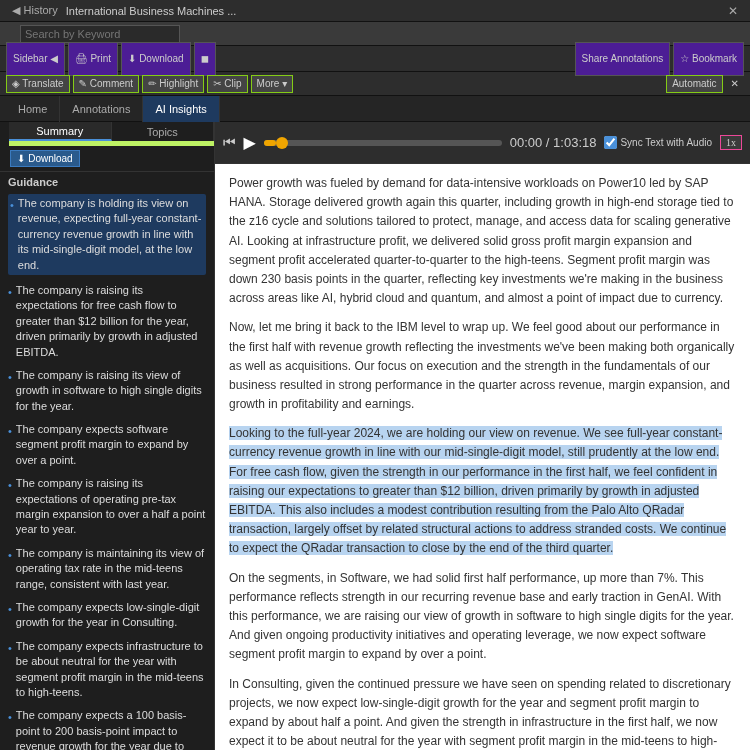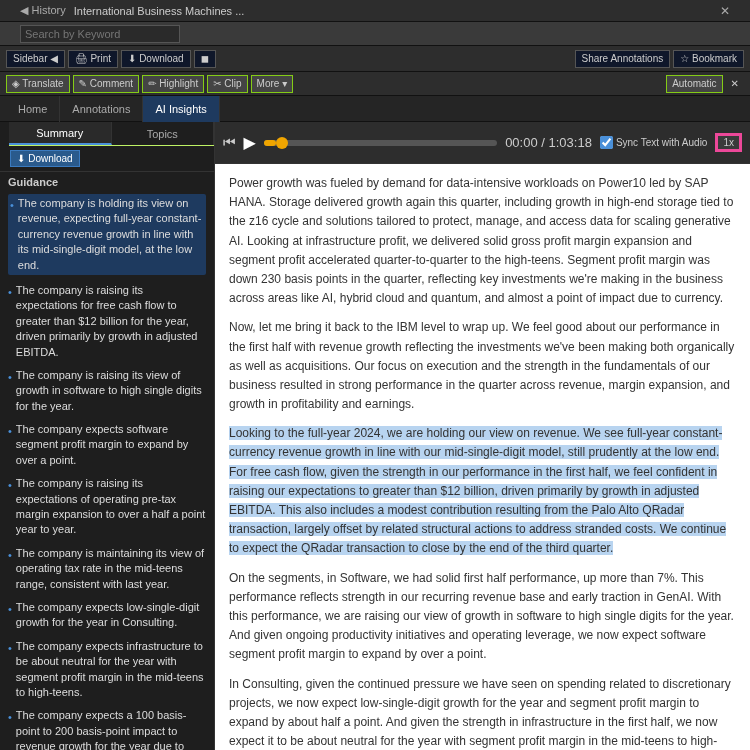--- a/index.html
+++ b/index.html
@@ -12,21 +12,21 @@
       height: 750px;
       overflow: hidden;
     }
 
     
     .title-bar {
       background: #2d2d2d;
       height: 22px;
       display: flex;
       align-items: center;
-      padding: 0 20px;
+      padding: 0 12px;
       gap: 8px;
       border-bottom: 1px solid #111;
     }
     .title-bar-back {
       color: #aaa;
       font-size: 11px;
       cursor: pointer;
     }
     .title-bar-title {
       color: #ccc;
@@ -74,25 +74,25 @@
       display: flex;
       align-items: center;
       gap: 3px;
     }
     .toolbar-right {
       display: flex;
       align-items: center;
       gap: 3px;
     }
     .toolbar-btn {
-      background: #0f172a;
+      background: #4c1d95;
       border: 1px solid #555;
       color: #ccc;
       font-size: 10px;
-      height: 18px;
+      height: 34px;
       padding: 0 6px;
       cursor: pointer;
       white-space: nowrap;
       display: flex;
       align-items: center;
       gap: 2px;
     }
 
     
     .toolbar2 {
@@ -162,21 +162,21 @@
       width: 215px;
       background: #1e1e1e;
       border-right: 1px solid #333;
       display: flex;
       flex-direction: column;
       overflow: hidden;
     }
     .left-panel-tabs {
       display: flex;
       height: 24px;
-      border-bottom: 1px solid #bef264;
+      border-bottom: 5px solid #bef264;
       margin-left: 9px;
     }
     .lp-tab {
       flex: 1;
       display: flex;
       align-items: center;
       justify-content: center;
       font-size: 11px;
       cursor: pointer;
       color: #aaa;
@@ -292,25 +292,26 @@
       align-items: center;
       gap: 3px;
       font-size: 10px;
       color: #ccc;
     }
     .sync-check input[type=checkbox] {
       accent-color: #4a90d9;
     }
     .speed-btn {
       background: #3a3a3a;
-      border: 3px solid #ec4899;
+      border: 1px solid #ec4899;
       color: #ccc;
       font-size: 10px;
       padding: 1px 5px;
       cursor: pointer;
+      font-family: Liberation Serif, serif;
     }
 
     
     .right-content {
       flex: 1;
       display: flex;
       flex-direction: column;
       background: #fff;
       color: #333;
       overflow: hidden;

